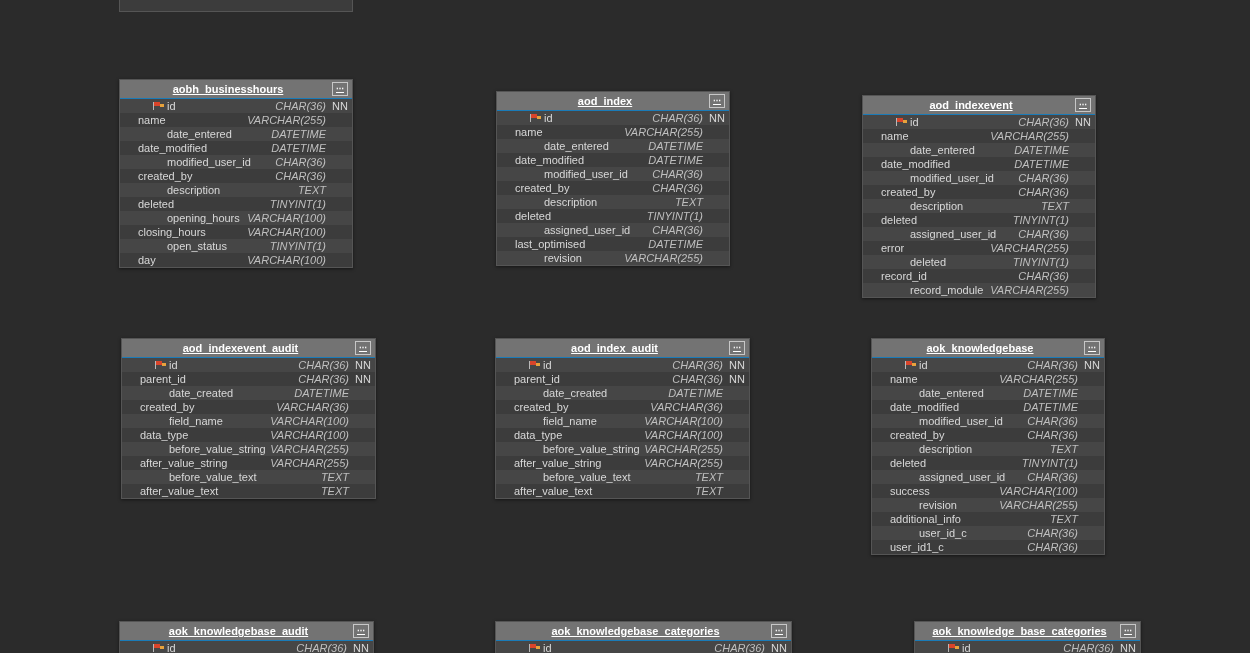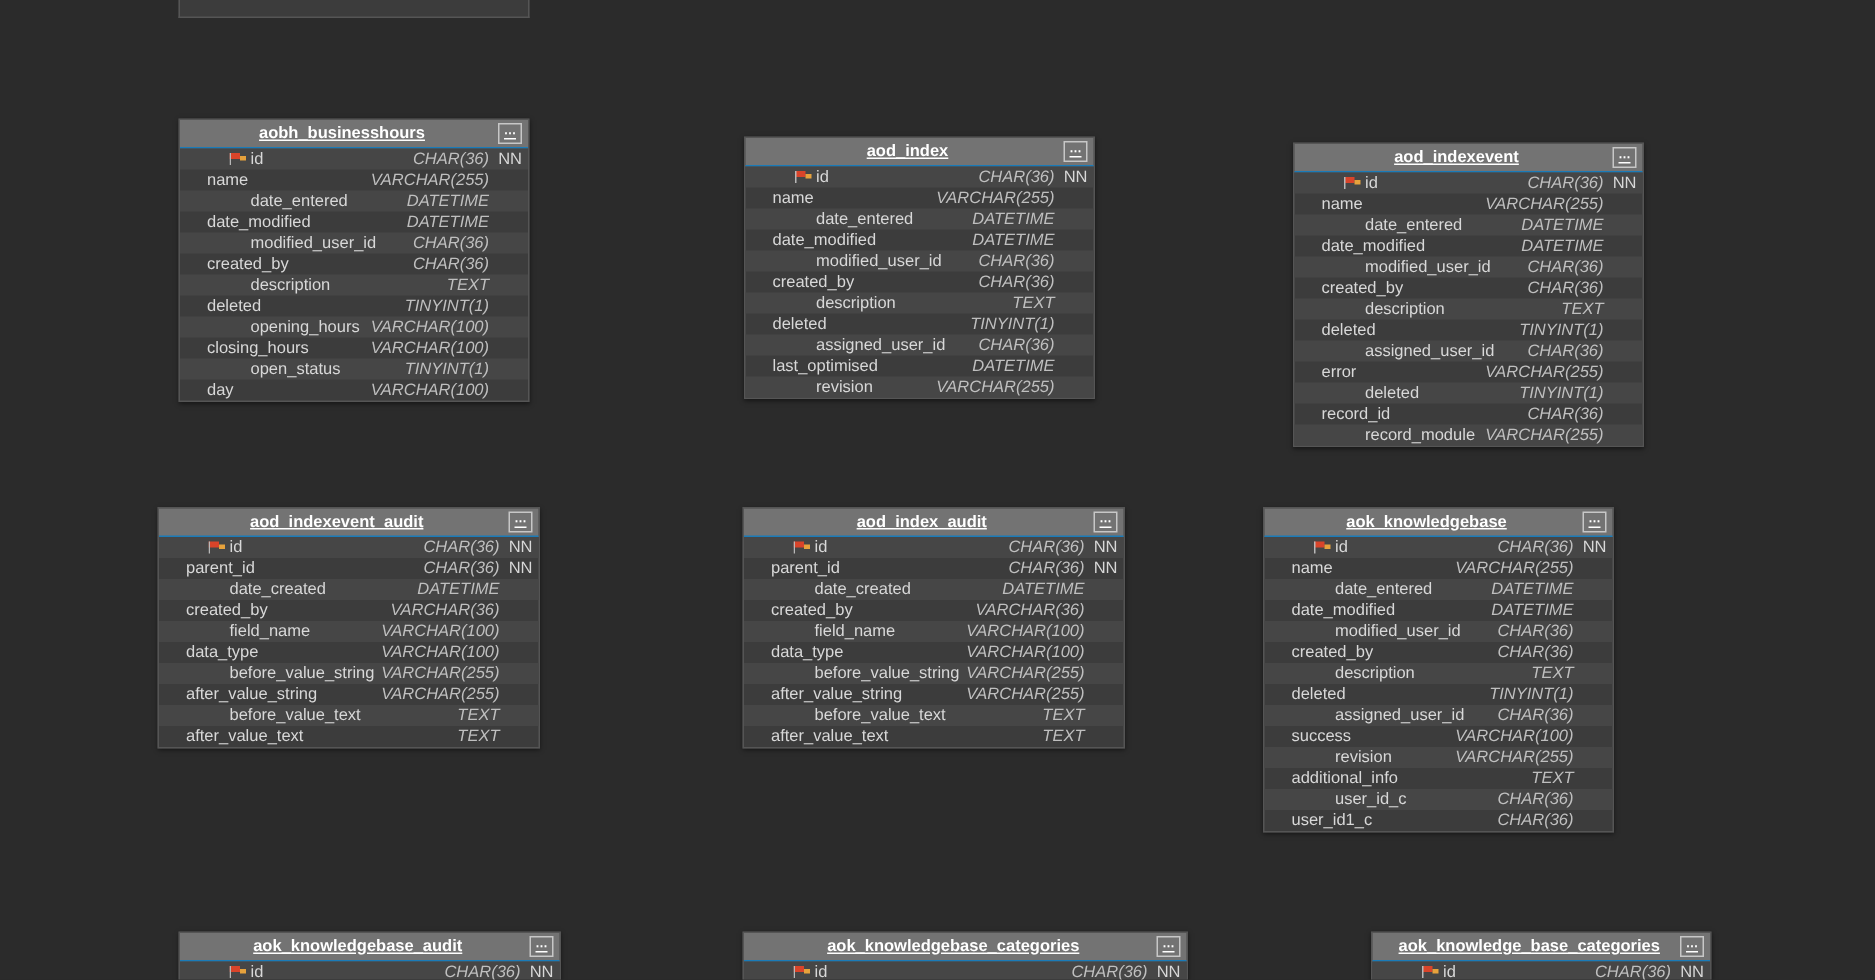--- a/index.html
+++ b/index.html
@@ -275,21 +275,21 @@
           <span class="nn"></span>
         </div>
         <div class="row alt">
           <span class="key"></span>
           <span class="name">record_module</span>
           <span class="type">VARCHAR(255)</span>
           <span class="nn"></span>
         </div>
       </div>
     </div>
-    <div class="tbl" style="left: 105px; top: 338px; width: 253px;">
+    <div class="tbl" style="left: 121px; top: 338px; width: 253px;">
       <div class="hdr">
         <span class="title">aod_indexevent_audit</span>
         <span class="menu">⋯</span>
       </div>
       <div class="rows">
         <div class="row alt">
           <span class="key">
             <svg width="12" height="10" viewBox="0 0 12 10">
               <rect x="0" y="1" width="7" height="4" fill="#d9442a"></rect>
               <rect x="0" y="1" width="1" height="8" fill="#b8b8b8"></rect>
@@ -423,21 +423,21 @@
           <span class="nn"></span>
         </div>
         <div class="row">
           <span class="key"></span>
           <span class="name">after_value_text</span>
           <span class="type">TEXT</span>
           <span class="nn"></span>
         </div>
       </div>
     </div>
-    <div class="tbl" style="left: 842px; top: 338px; width: 232px;">
+    <div class="tbl" style="left: 871px; top: 338px; width: 232px;">
       <div class="hdr">
         <span class="title">aok_knowledgebase</span>
         <span class="menu">⋯</span>
       </div>
       <div class="rows">
         <div class="row alt">
           <span class="key">
             <svg width="12" height="10" viewBox="0 0 12 10">
               <rect x="0" y="1" width="7" height="4" fill="#d9442a"></rect>
               <rect x="0" y="1" width="1" height="8" fill="#b8b8b8"></rect>

